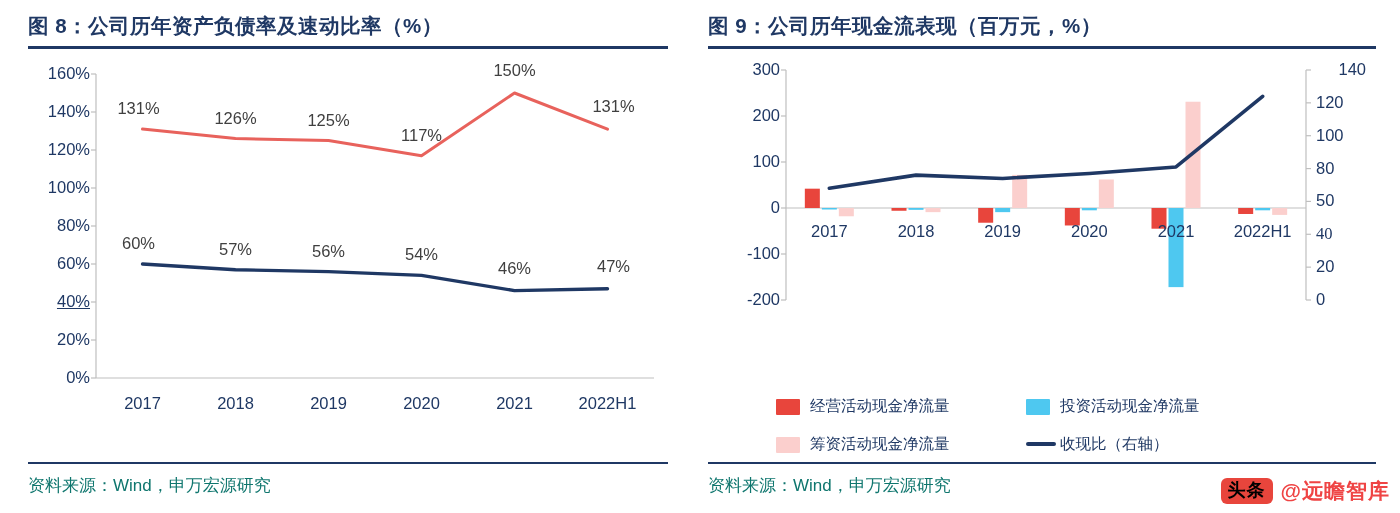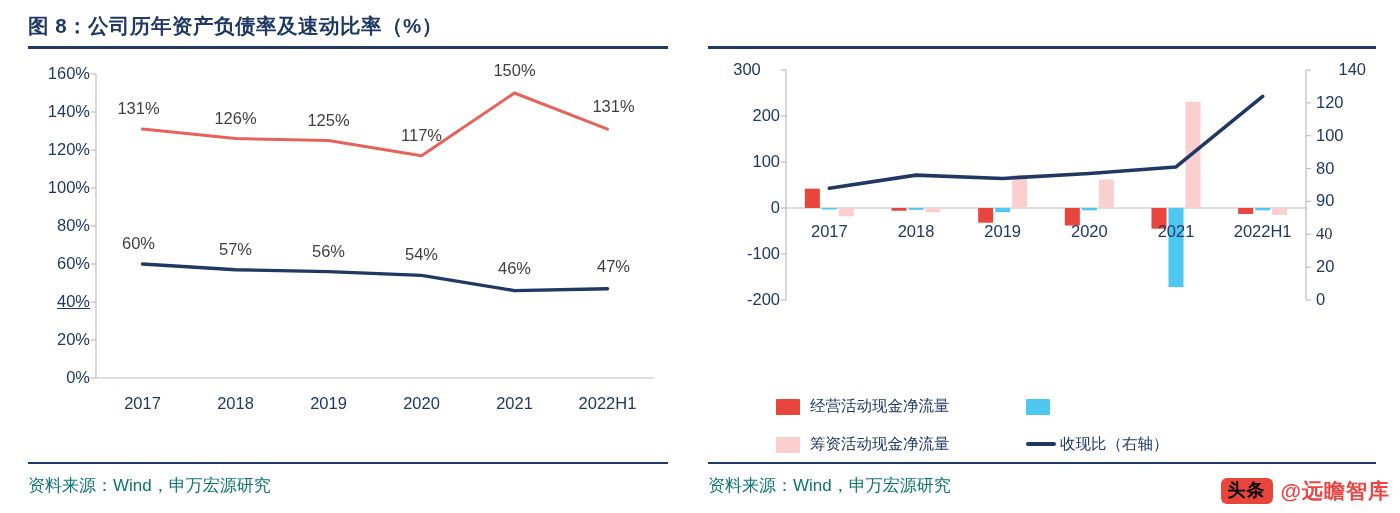--- a/index.html
+++ b/index.html
@@ -185,20 +185,21 @@
         <div class="dlabel" style="left:353.5px; top:183.4px; width:80px;">54%</div>
         <div class="dlabel" style="left:446.5px; top:196.6px; width:80px;">46%</div>
         <div class="dlabel" style="left:545.5px; top:194.70000000000002px; width:80px;">47%</div>
       </div>
 
     <div class="source-rule"></div>
     <div class="source-text">资料来源：Wind，申万宏源研究</div>
   </div>
 
   <div class="panel" id="panel-right">
+    <div class="panel-title">图 9：公司历年现金流表现（百万元，%）</div>
     <div class="title-rule"></div>
 
     <div class="plot" id="plot-right" style="left:8px; top:58px; width:668px; height:390px;">
         <svg width="668" height="390">
           <line x1="78" y1="12" x2="78" y2="242" stroke="#bfbfbf" stroke-width="1.2"></line>
           <line x1="598" y1="12" x2="598" y2="242" stroke="#bfbfbf" stroke-width="1.2"></line>
           <line x1="78" y1="150" x2="598" y2="150" stroke="#bfbfbf" stroke-width="1.2"></line>
           <line x1="73" y1="242" x2="78" y2="242" stroke="#bfbfbf" stroke-width="1.2"></line>
           <line x1="73" y1="196" x2="78" y2="196" stroke="#bfbfbf" stroke-width="1.2"></line>
           <line x1="73" y1="150" x2="78" y2="150" stroke="#bfbfbf" stroke-width="1.2"></line>
@@ -231,38 +232,39 @@
           <rect x="390.83333333333337" y="121.47999999999999" width="15" height="28.52000000000001" fill="#fbcfcd"></rect>
           <rect x="477.5" y="43.74" width="15" height="106.25999999999999" fill="#fbcfcd"></rect>
           <rect x="564.1666666666667" y="150" width="15" height="6.900000000000006" fill="#fbcfcd"></rect>
           <polyline points="121.33333333333334,130.28571428571428 208,117.14285714285715 294.6666666666667,120.42857142857143 381.33333333333337,115.49999999999999 468,108.92857142857142 554.6666666666667,38.28571428571429" fill="none" stroke="#1f3864" stroke-width="3.6" stroke-linejoin="round" stroke-linecap="round"></polyline>
         </svg>
         <div class="tick-label y" style="left:6px; top:232px; width:66px;">-200</div>
         <div class="tick-label y" style="left:6px; top:186px; width:66px;">-100</div>
         <div class="tick-label y" style="left:6px; top:140px; width:66px;">0</div>
         <div class="tick-label y" style="left:6px; top:94px; width:66px;">100</div>
         <div class="tick-label y" style="left:6px; top:47.99999999999999px; width:66px;">200</div>
-        <div class="tick-label y" style="left:6px; top:2px; width:66px;text-align:center;">300</div>
+        <div class="tick-label y" style="left:6px; top:2px; width:66px;">300</div>
         <div class="tick-label" style="left:608px; top:232px; width:50px; text-align:left;">0</div>
         <div class="tick-label" style="left:608px; top:199.14285714285717px; width:50px; text-align:left;">20</div>
         <div class="tick-label" style="left:608px; top:166.28571428571428px; width:50px; text-align:left;font-family:Liberation Serif, serif;">40</div>
-        <div class="tick-label" style="left:608px; top:133.42857142857142px; width:50px; text-align:left;">90</div>
+        <div class="tick-label" style="left:608px; top:133.42857142857142px; width:50px; text-align:left;">50</div>
         <div class="tick-label" style="left:608px; top:100.57142857142858px; width:50px; text-align:left;">80</div>
         <div class="tick-label" style="left:608px; top:67.71428571428571px; width:50px; text-align:left;">100</div>
         <div class="tick-label" style="left:608px; top:34.85714285714287px; width:50px; text-align:left;">120</div>
         <div class="tick-label" style="left:608px; top:2px; width:50px; text-align:right;">140</div>
         <div class="tick-label x" style="left:71.33333333333334px; top:164px; width:100px;">2017</div>
         <div class="tick-label x" style="left:158px; top:164px; width:100px;">2018</div>
         <div class="tick-label x" style="left:244.66666666666669px; top:164px; width:100px;">2019</div>
         <div class="tick-label x" style="left:331.33333333333337px; top:164px; width:100px;">2020</div>
         <div class="tick-label x" style="left:418px; top:164px; width:100px;">2021</div>
         <div class="tick-label x" style="left:504.66666666666674px; top:164px; width:100px;">2022H1</div>
         <div class="legend-swatch" style="left:68px; top:341px; width:24px; height:16px; background:#e8453c;"></div>
         <div class="legend" style="left:102px; top:338px;">经营活动现金净流量</div>
         <div class="legend-swatch" style="left:318px; top:341px; width:24px; height:16px; background:#4ec8f0;"></div>
+        <div class="legend" style="left:352px; top:338px;">投资活动现金净流量</div>
         <div class="legend-swatch" style="left:68px; top:379px; width:24px; height:16px; background:#fbcfcd;"></div>
         <div class="legend" style="left:102px; top:376px;">筹资活动现金净流量</div>
         <div class="legend-line" style="left:318px; top:384px; width:30px; background:#1f3864;"></div>
         <div class="legend" style="left:352px; top:376px;">收现比（右轴）</div>
       </div>
 
     <div class="source-rule"></div>
     <div class="source-text">资料来源：Wind，申万宏源研究</div>
 
     <div class="watermark">

